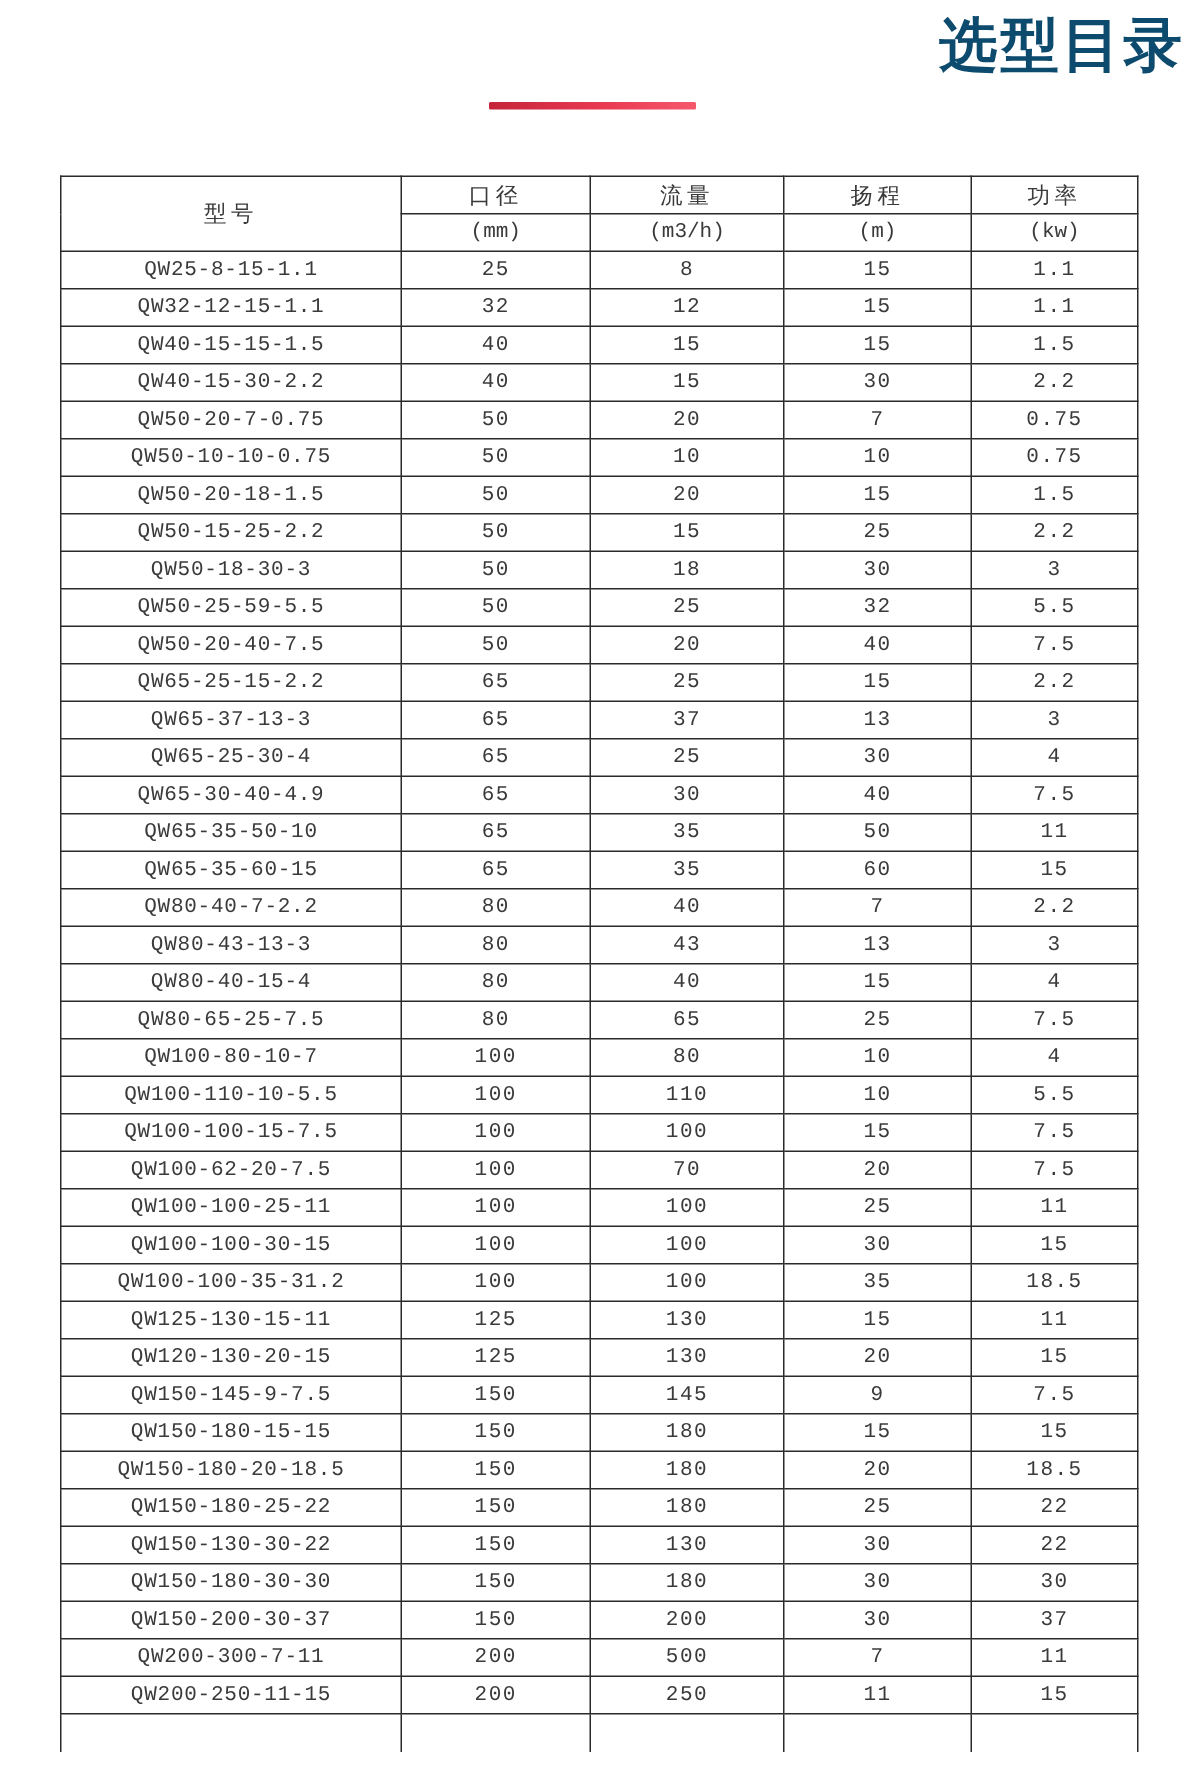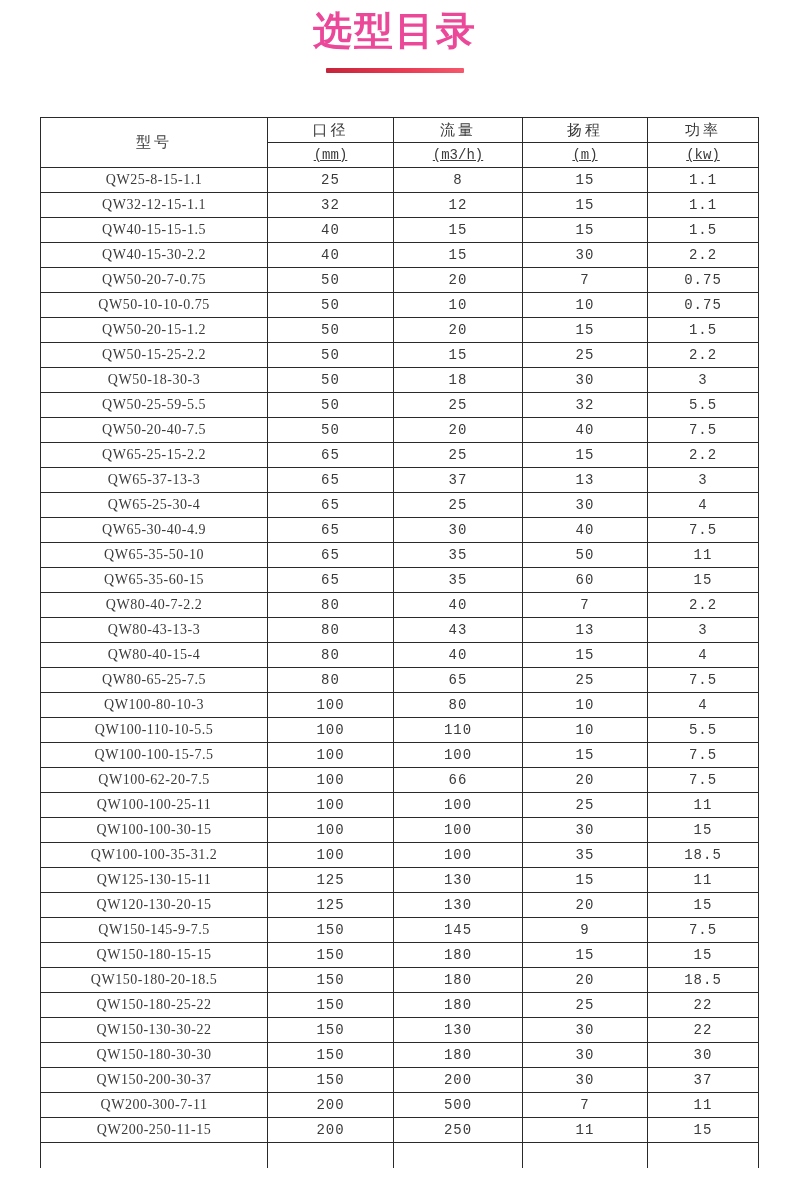--- a/index.html
+++ b/index.html
@@ -9,26 +9,26 @@
     background: #ffffff;
   }
   body {
     width: 790px;
     height: 1185px;
     overflow: hidden;
     font-family: "Liberation Sans", sans-serif;
   }
   .page-title {
     margin: 6px 0 0 0;
-    text-align: center;
+    text-align: right;
     font-size: 39px;
     line-height: 50px;
     font-weight: 700;
     letter-spacing: 2px;
-    color: #ec4899;
+    color: #0c4a6e;
     font-family: "Liberation Sans", sans-serif;
   }
   .title-divider {
     width: 138px;
     height: 5px;
     margin: 12px auto 0 auto;
     background: linear-gradient(90deg, #c5243a 0%, #e93a52 55%, #f5586c 100%);
     border-radius: 1px;
   }
   table.catalog {
@@ -57,23 +57,23 @@
   .cjk {
     font-size: 15px;
     letter-spacing: 3px;
     color: #333333;
   }
   .unit, .num, .model {
     font-family: "Liberation Mono", "DejaVu Sans Mono", monospace;
     font-size: 14px;
     color: #3c3c3c;
   }
-  .unit { letter-spacing: 0px; text-decoration: underline; }
+  .unit { letter-spacing: 0px; }
   .num  { letter-spacing: 1px; }
-  .model { letter-spacing: 0.5px; font-family: Liberation Serif, serif; }
+  .model { letter-spacing: 0.5px; }
   tr.partial td { border-bottom: none; }
 </style>
 </head>
 <body>
 
 <h1 class="page-title">选型目录</h1>
 
 <div class="title-divider"></div>
 
 <table class="catalog">
@@ -136,21 +136,21 @@
         <td class="num">0.75</td>
       </tr>
       <tr>
         <td class="model">QW50-10-10-0.75</td>
         <td class="num">50</td>
         <td class="num">10</td>
         <td class="num">10</td>
         <td class="num">0.75</td>
       </tr>
       <tr>
-        <td class="model">QW50-20-15-1.2</td>
+        <td class="model">QW50-20-18-1.5</td>
         <td class="num">50</td>
         <td class="num">20</td>
         <td class="num">15</td>
         <td class="num">1.5</td>
       </tr>
       <tr>
         <td class="model">QW50-15-25-2.2</td>
         <td class="num">50</td>
         <td class="num">15</td>
         <td class="num">25</td>
@@ -241,21 +241,21 @@
         <td class="num">4</td>
       </tr>
       <tr>
         <td class="model">QW80-65-25-7.5</td>
         <td class="num">80</td>
         <td class="num">65</td>
         <td class="num">25</td>
         <td class="num">7.5</td>
       </tr>
       <tr>
-        <td class="model">QW100-80-10-3</td>
+        <td class="model">QW100-80-10-7</td>
         <td class="num">100</td>
         <td class="num">80</td>
         <td class="num">10</td>
         <td class="num">4</td>
       </tr>
       <tr>
         <td class="model">QW100-110-10-5.5</td>
         <td class="num">100</td>
         <td class="num">110</td>
         <td class="num">10</td>
@@ -264,21 +264,21 @@
       <tr>
         <td class="model">QW100-100-15-7.5</td>
         <td class="num">100</td>
         <td class="num">100</td>
         <td class="num">15</td>
         <td class="num">7.5</td>
       </tr>
       <tr>
         <td class="model">QW100-62-20-7.5</td>
         <td class="num">100</td>
-        <td class="num">66</td>
+        <td class="num">70</td>
         <td class="num">20</td>
         <td class="num">7.5</td>
       </tr>
       <tr>
         <td class="model">QW100-100-25-11</td>
         <td class="num">100</td>
         <td class="num">100</td>
         <td class="num">25</td>
         <td class="num">11</td>
       </tr>

